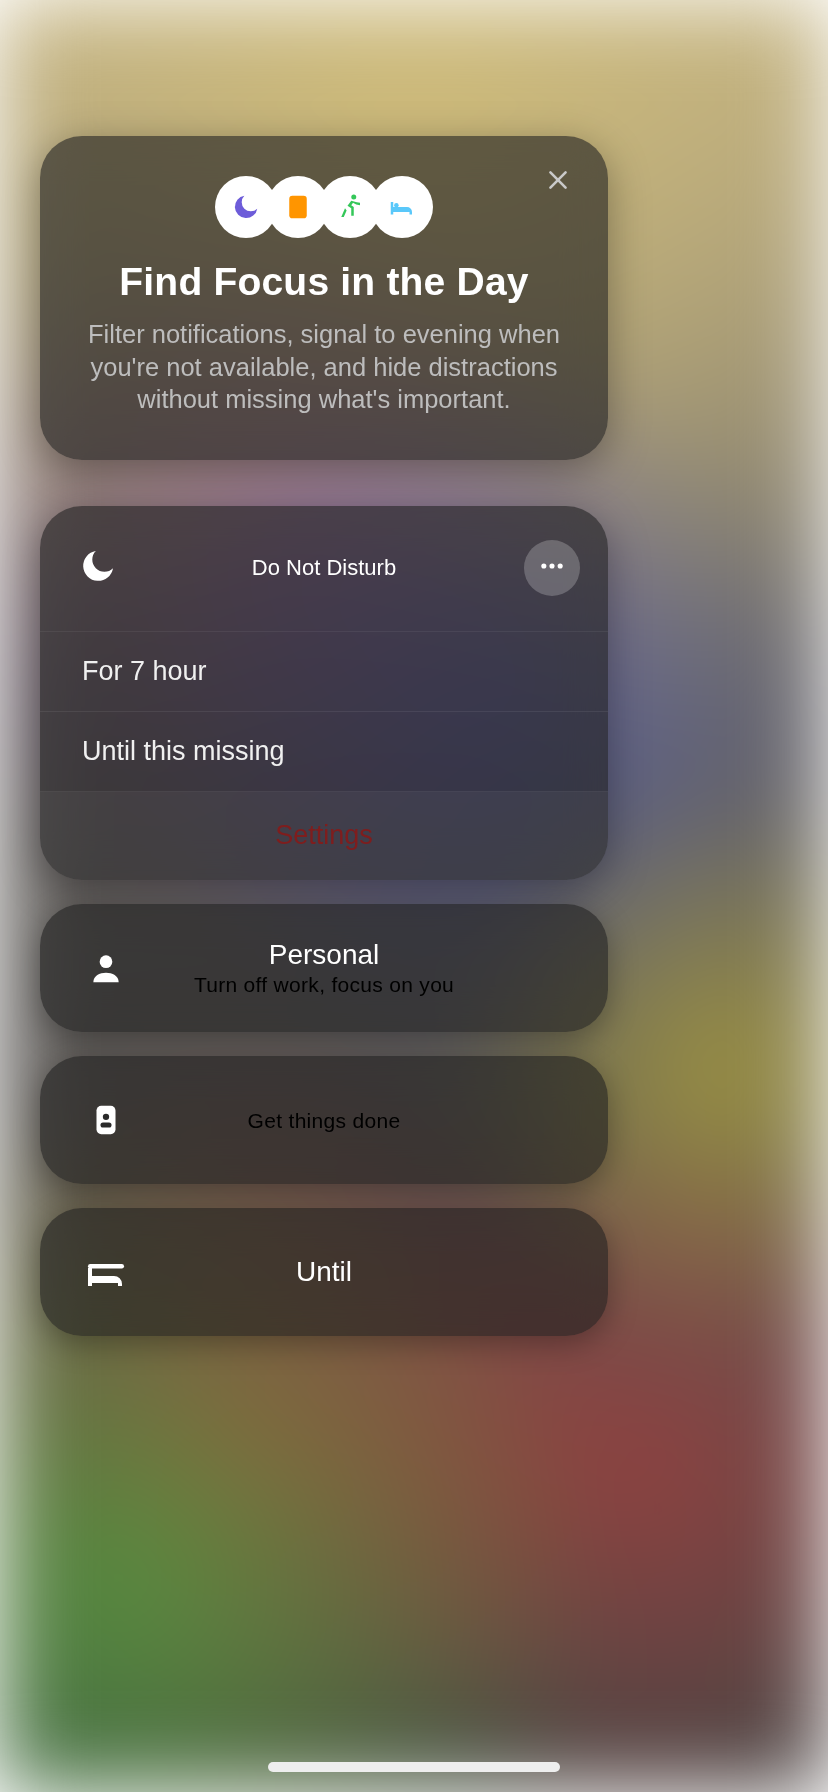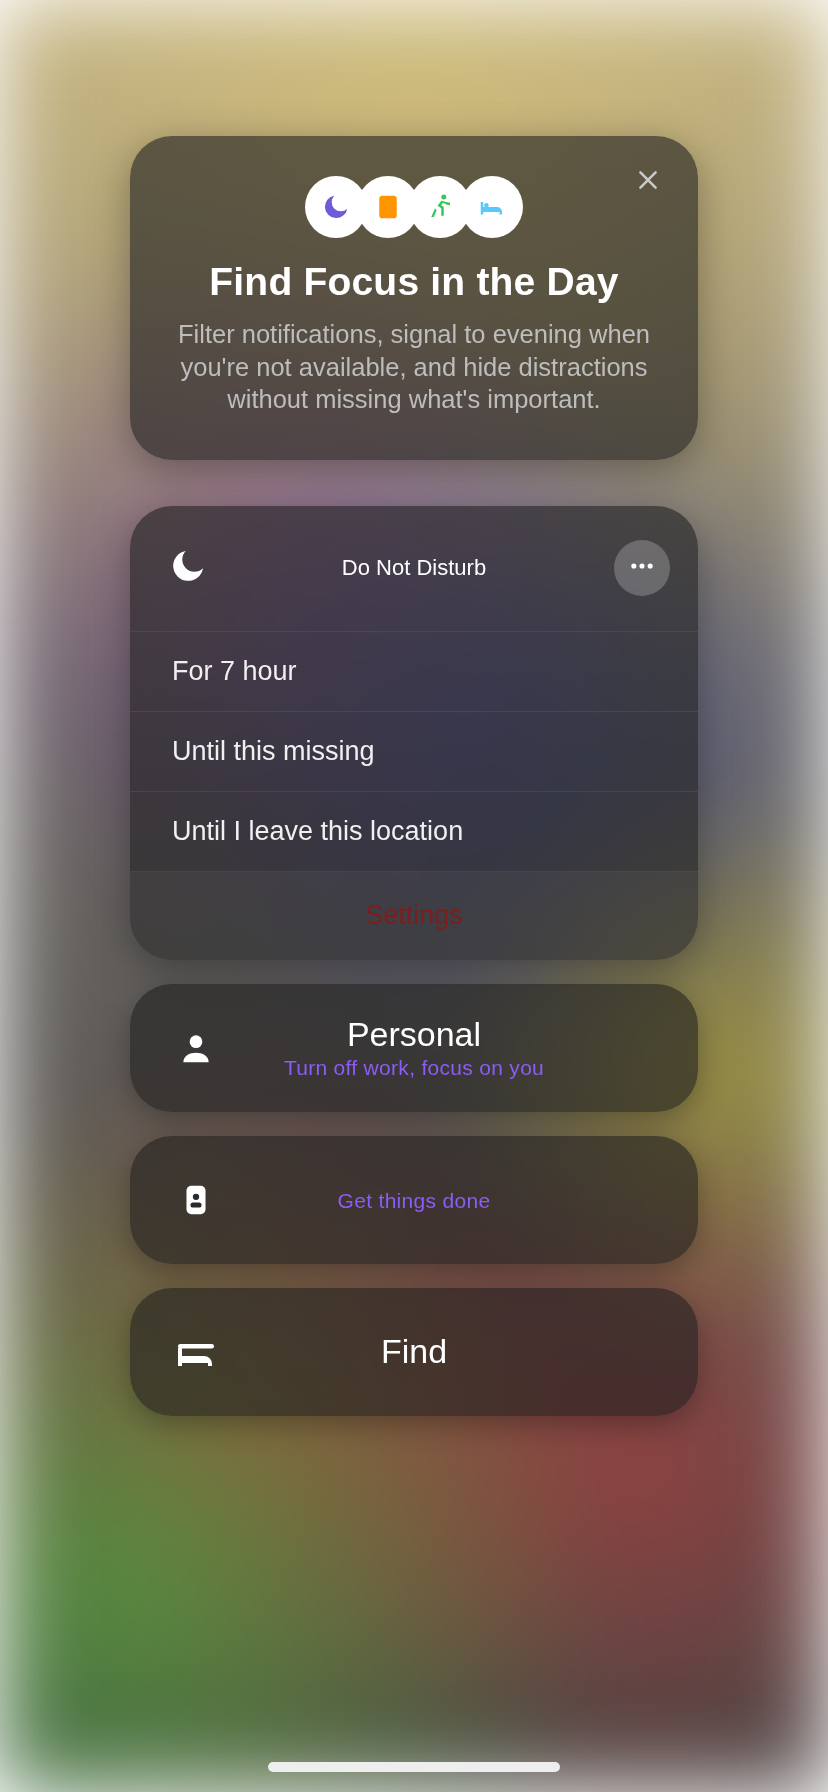--- a/index.html
+++ b/index.html
@@ -10,21 +10,21 @@
         radial-gradient(circle at 15% 88%, rgba(60,200,60,.55), transparent 28%),
         radial-gradient(circle at 30% 80%, rgba(255,40,40,.45), transparent 25%),
         radial-gradient(circle at 78% 82%, rgba(255,40,40,.35), transparent 22%),
         radial-gradient(circle at 88% 60%, rgba(230,210,40,.45), transparent 22%),
         radial-gradient(circle at 60% 40%, rgba(60,80,220,.40), transparent 30%),
         radial-gradient(circle at 35% 32%, rgba(150,60,200,.35), transparent 28%),
         radial-gradient(circle at 50%  6%, rgba(210,190,120,.85), transparent 40%),
         linear-gradient(180deg,#bfb088 0%,#6d6a66 35%,#474443 100%);
       filter:blur(42px);
   }
-  .stage{position:absolute;inset:0;display:flex;flex-direction:column;align-items:center;}
+  .stage{position:absolute;inset:0;display:flex;flex-direction:column;align-items:flex-start;padding-left:40px;}
 
   
   .card{width:568px;border-radius:42px;background:rgba(30,30,30,.62);backdrop-filter:blur(20px);box-shadow:0 10px 40px rgba(0,0,0,.35);color:#fff;}
 
   
   .promo{margin-top:136px;padding:40px 36px 44px;position:relative;text-align:center;}
   .promo .close{position:absolute;top:26px;right:30px;width:40px;height:40px;display:flex;align-items:center;justify-content:center;cursor:pointer;}
   .promo .close svg{width:26px;height:26px;stroke:#c9c9c9;}
   .promo-icons{display:flex;justify-content:center;margin-bottom:22px;}
   .pi{width:62px;height:62px;border-radius:50%;background:#fff;display:flex;align-items:center;justify-content:center;margin-left:-10px;box-shadow:0 0 0 2px rgba(255,255,255,0);}
@@ -41,22 +41,22 @@
   .dnd-head .more{position:absolute;right:28px;width:56px;height:56px;border-radius:50%;background:rgba(255,255,255,.22);display:flex;align-items:center;justify-content:center;cursor:pointer;}
   .dnd-row{height:80px;display:flex;align-items:center;padding:0 42px;font-size:27px;color:#f0f0f0;border-bottom:1px solid rgba(255,255,255,.07);cursor:pointer;}
   .dnd-row:last-of-type{border-bottom:none;}
   .dnd-settings{height:88px;display:flex;align-items:center;justify-content:center;font-size:27px;color:#7f1d1d;background:rgba(255,255,255,.04);cursor:pointer;}
 
   
   .frow{width:568px;height:128px;border-radius:42px;background:rgba(30,30,30,.60);backdrop-filter:blur(20px);margin-top:24px;display:flex;align-items:center;color:#fff;position:relative;box-shadow:0 8px 30px rgba(0,0,0,.3);cursor:pointer;}
   .frow .icon{position:absolute;left:42px;display:flex;align-items:center;justify-content:center;width:48px;height:48px;}
   .frow .icon svg{width:38px;height:38px;fill:#fff;}
   .frow .txt{width:100%;text-align:center;}
-  .frow .t1{font-size:34px;font-weight:500;}
-  .frow .t2{font-size:21px;color:#8b5cf6;margin-top:2px;letter-spacing:.3px;}
+  .frow .t1{font-size:28px;font-weight:500;}
+  .frow .t2{font-size:21px;color:#000000;margin-top:2px;letter-spacing:.3px;}
 
   
   .hind{position:absolute;bottom:20px;left:50%;transform:translateX(-50%);width:292px;height:10px;border-radius:6px;background:#eee;}
 </style>
 </head>
 <body>
 
 <div class="bg"></div>
 
 <div class="stage">
@@ -111,21 +111,20 @@
           <svg width="28" height="28" viewBox="0 0 24 24" fill="#fff">
               <circle cx="5" cy="12" r="2.2"></circle>
               <circle cx="12" cy="12" r="2.2"></circle>
               <circle cx="19" cy="12" r="2.2"></circle>
             </svg>
         </span>
       </div>
     </div>
     <div class="dnd-row">For 7 hour</div>
     <div class="dnd-row">Until this missing</div>
-    <div class="dnd-row">Until I leave this location</div>
     <div class="dnd-settings">Settings</div>
   </div>
 
   <div class="frow">
     <div class="icon">
       <svg viewBox="0 0 24 24">
           <circle cx="12" cy="8" r="4"></circle>
           <path d="M4 21c0-4 4-6 8-6s8 2 8 6v0H4z"></path>
         </svg>
     </div>
@@ -149,18 +148,18 @@
   </div>
 
   <div class="frow">
     <div class="icon">
       <svg viewBox="0 0 24 24" style="width:48px;height:48px">
           <path d="M3 19v-9h2v4h11a4 4 0 0 1 4 4v1h-2v-1.5H5V19H3z"></path>
           <rect x="3" y="8" width="18" height="2.2" rx="1.1"></rect>
         </svg>
     </div>
     <div class="txt">
-      <div class="t1">Find</div>
+      <div class="t1">Until</div>
     </div>
   </div>
 
   <div class="hind"></div>
 </div>
 
 </body></html>

